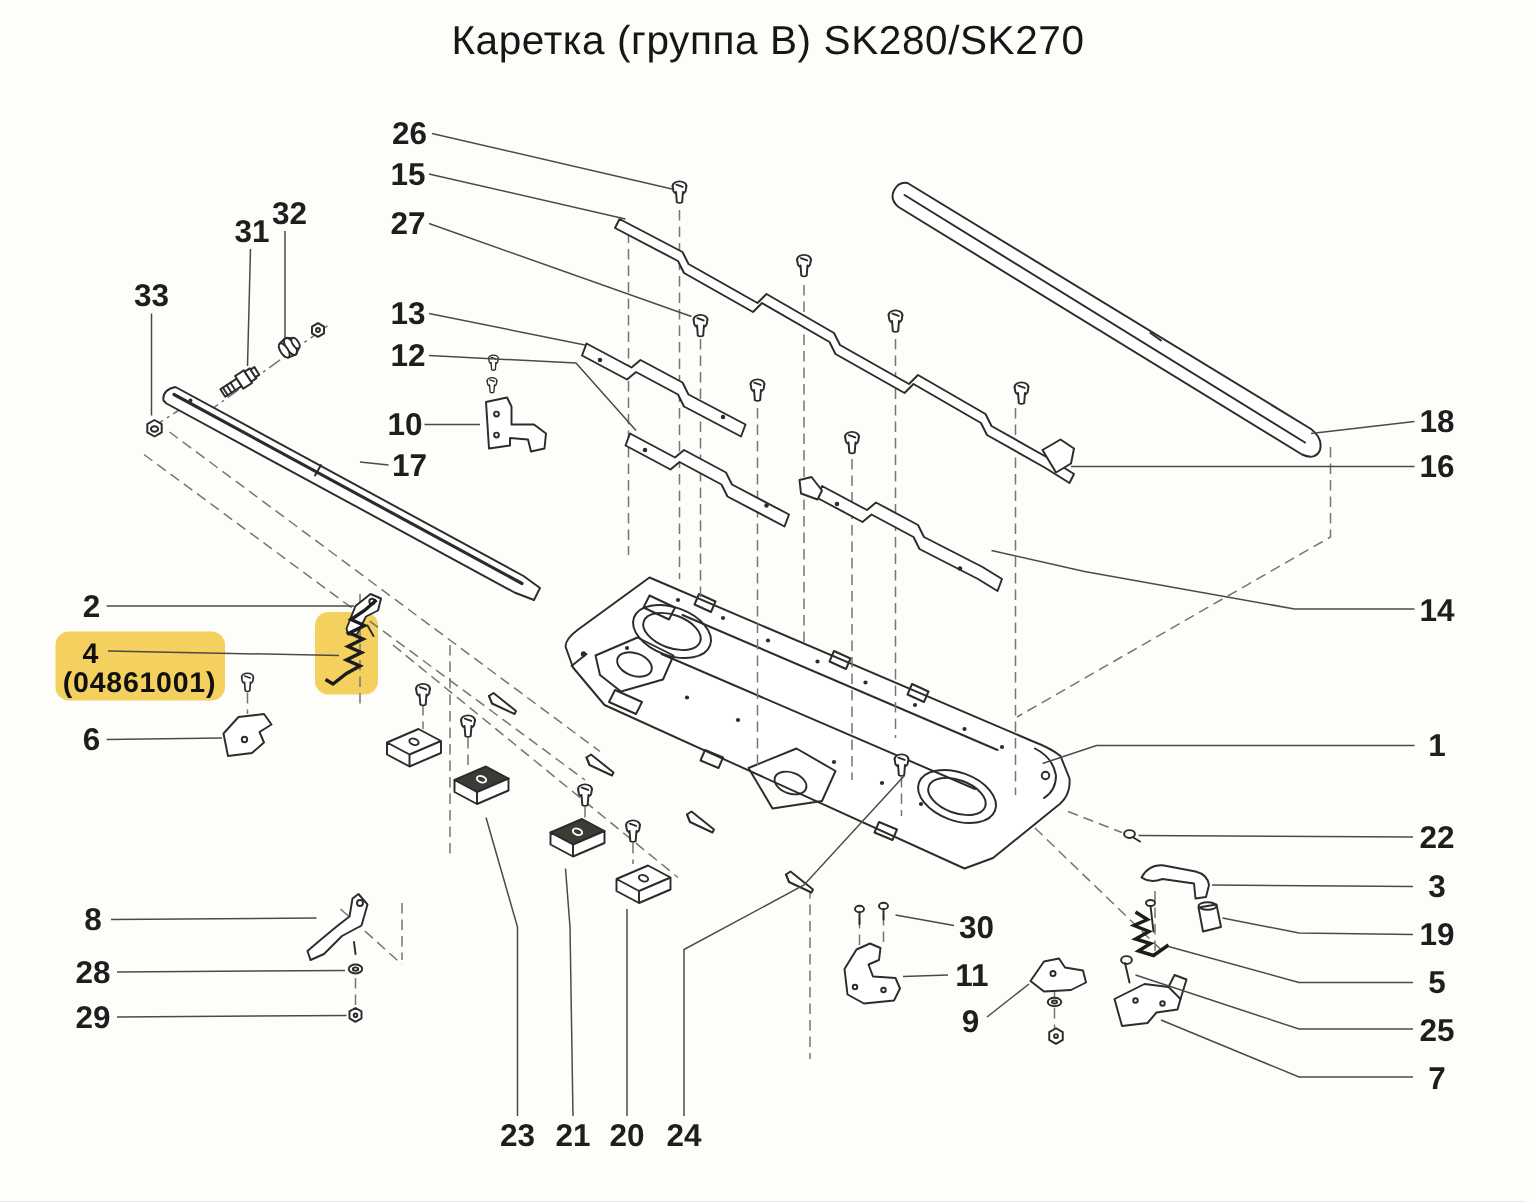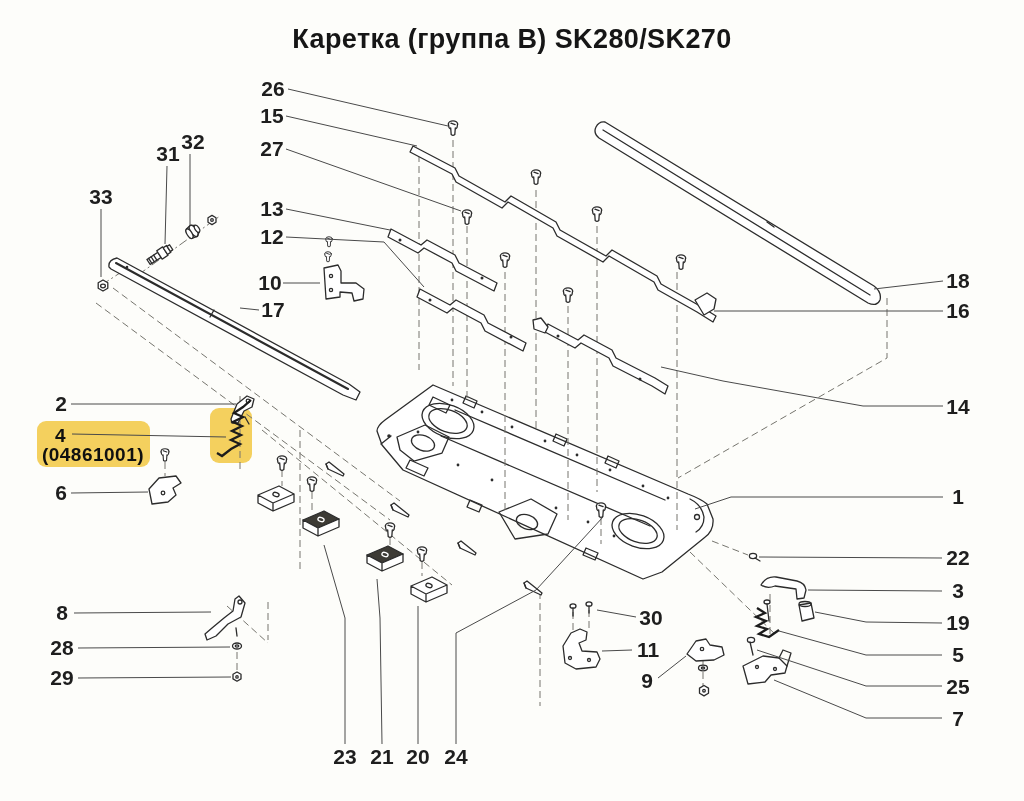--- a/index.html
+++ b/index.html
@@ -1,19 +1,19 @@
 <!DOCTYPE html>
 <html><head>
 <meta charset="utf-8">
 <style>
   html,body{margin:0;padding:0;background:#dcdcdc;}
   .page{position:relative;width:1024px;height:801px;background:#fdfdfa;overflow:hidden;
         font-family:"Liberation Sans",sans-serif;}
-  .page-title{position:absolute;top:24px;left:0;right:0;margin:0;text-align:center;
-        font-size:27px;font-weight:bold;color:#161616;letter-spacing:.4px;
+  .page-title{position:absolute;top:12px;left:0;right:0;margin:0;text-align:center;
+        font-size:27px;font-weight:normal;color:#161616;letter-spacing:.4px;
         font-family:"Liberation Sans",sans-serif;}
   svg.diagram{position:absolute;left:0;top:0;width:1024px;height:801px;}
   .parts{stroke:#2c2c2c;fill:none;stroke-width:1.3;stroke-linejoin:round;stroke-linecap:round;}
   .wfill{fill:#ffffff;}
   .dkfill{fill:#3d3b35;}
   .dash{stroke:#76756e;stroke-width:1;fill:none;stroke-dasharray:7 4;}
   .dashdot{stroke:#76756e;stroke-width:1;fill:none;stroke-dasharray:9 3 2 3;}
   .leader{stroke:#4a4a4a;stroke-width:1;fill:none;}
   .thick{stroke:#1c1c1c;stroke-width:2.3;fill:none;}
   .band{stroke:#2c2c2c;stroke-width:2.1;fill:none;}

